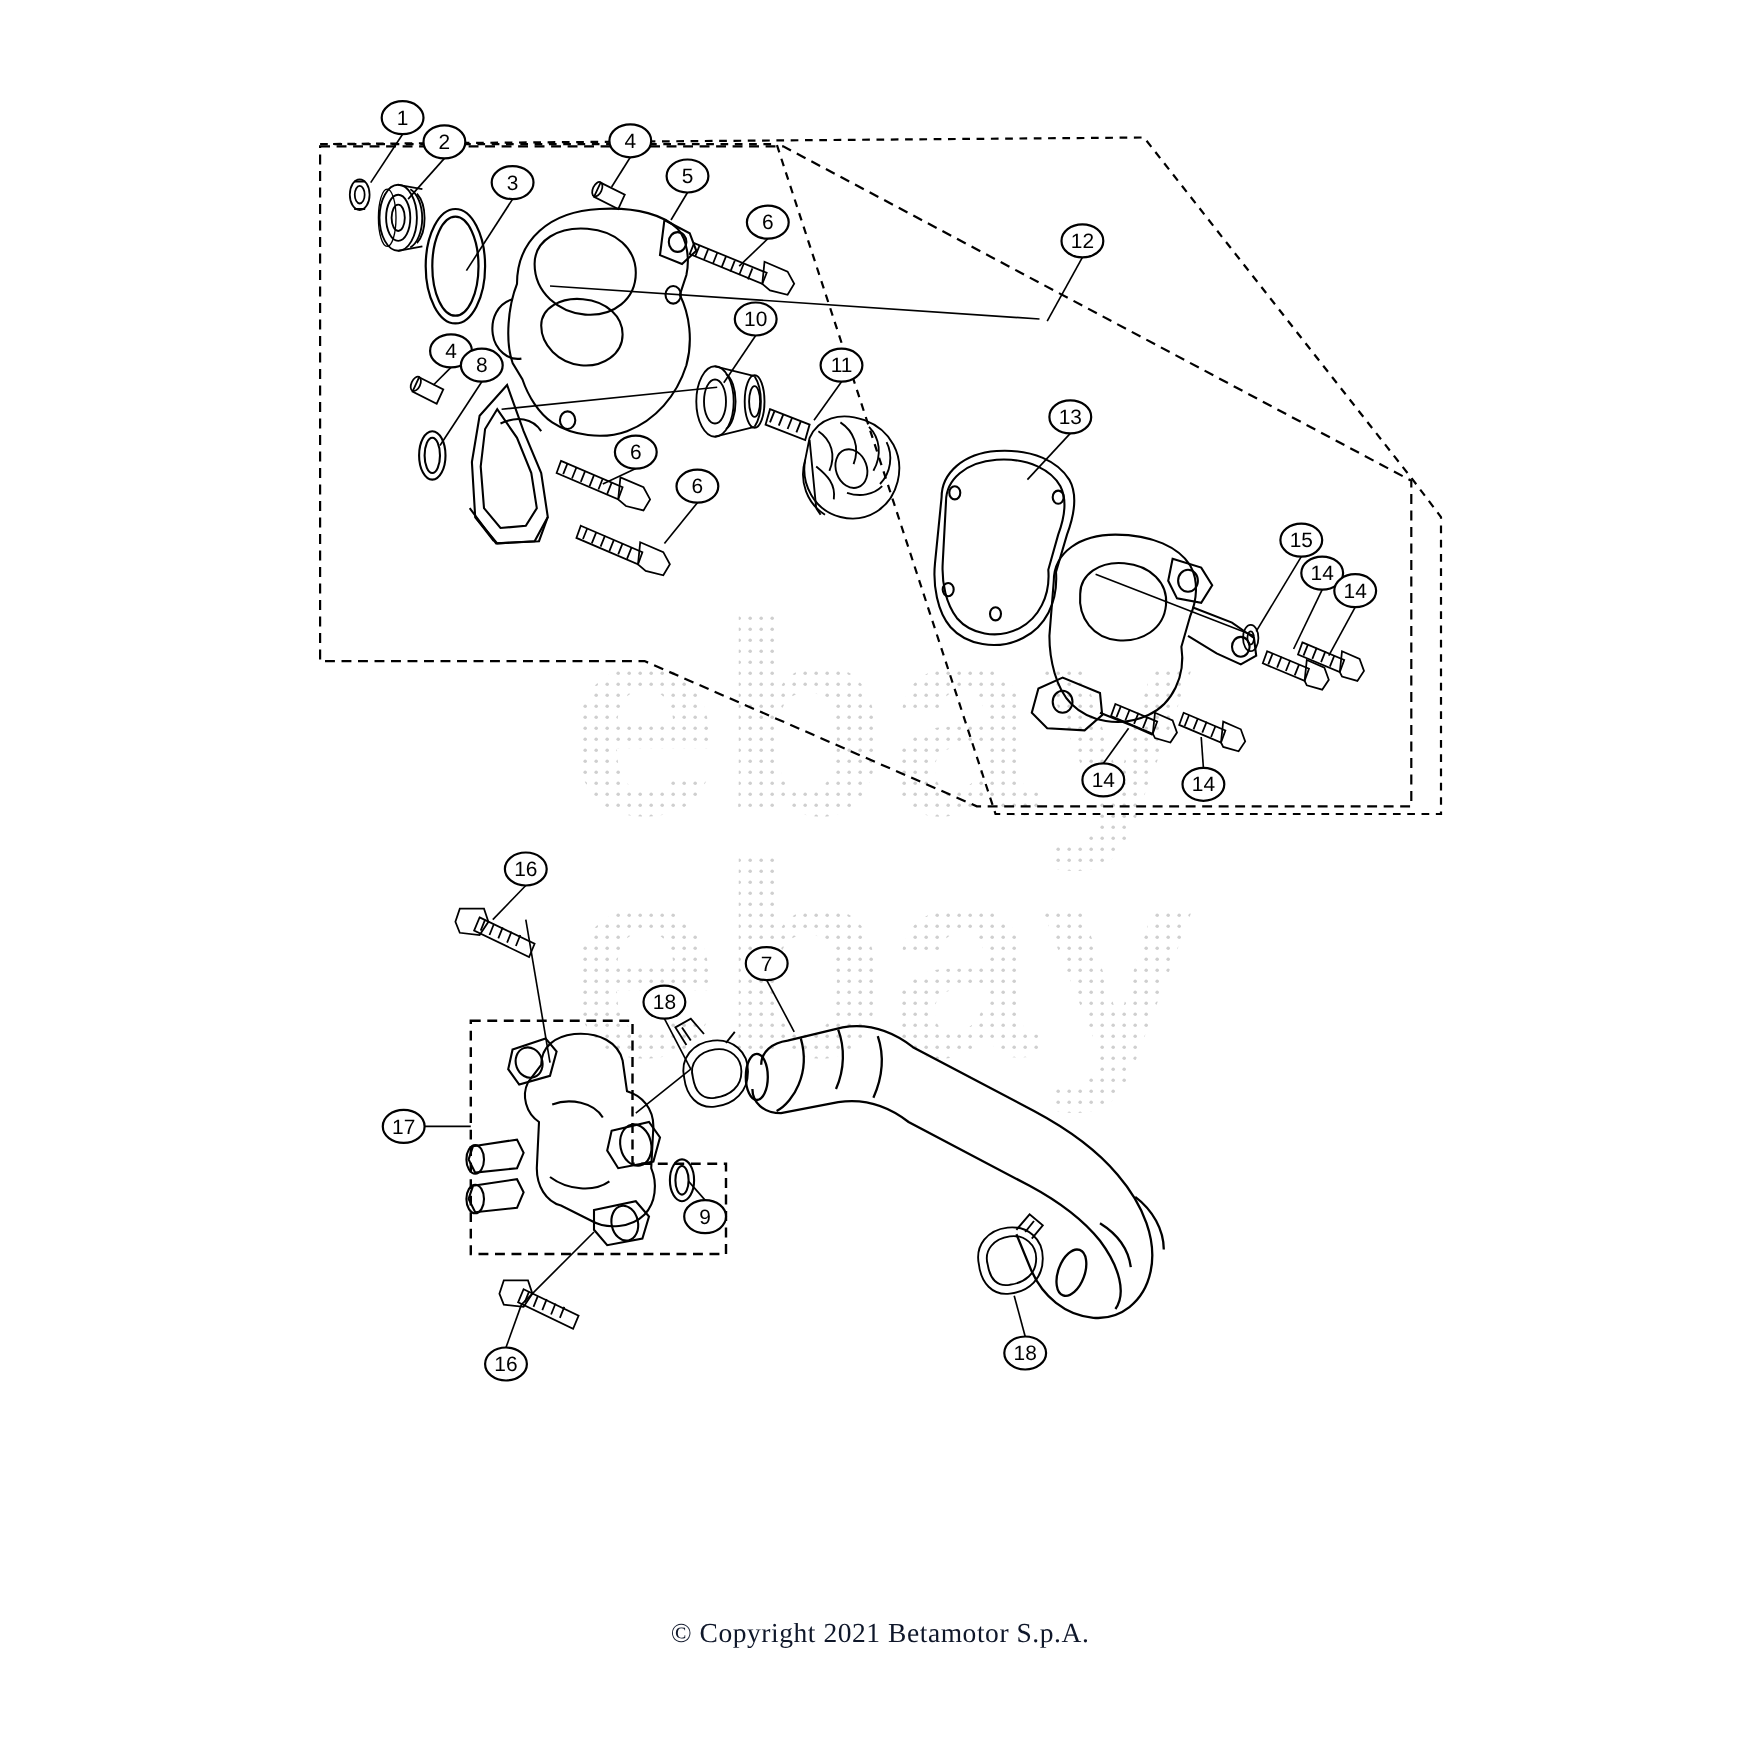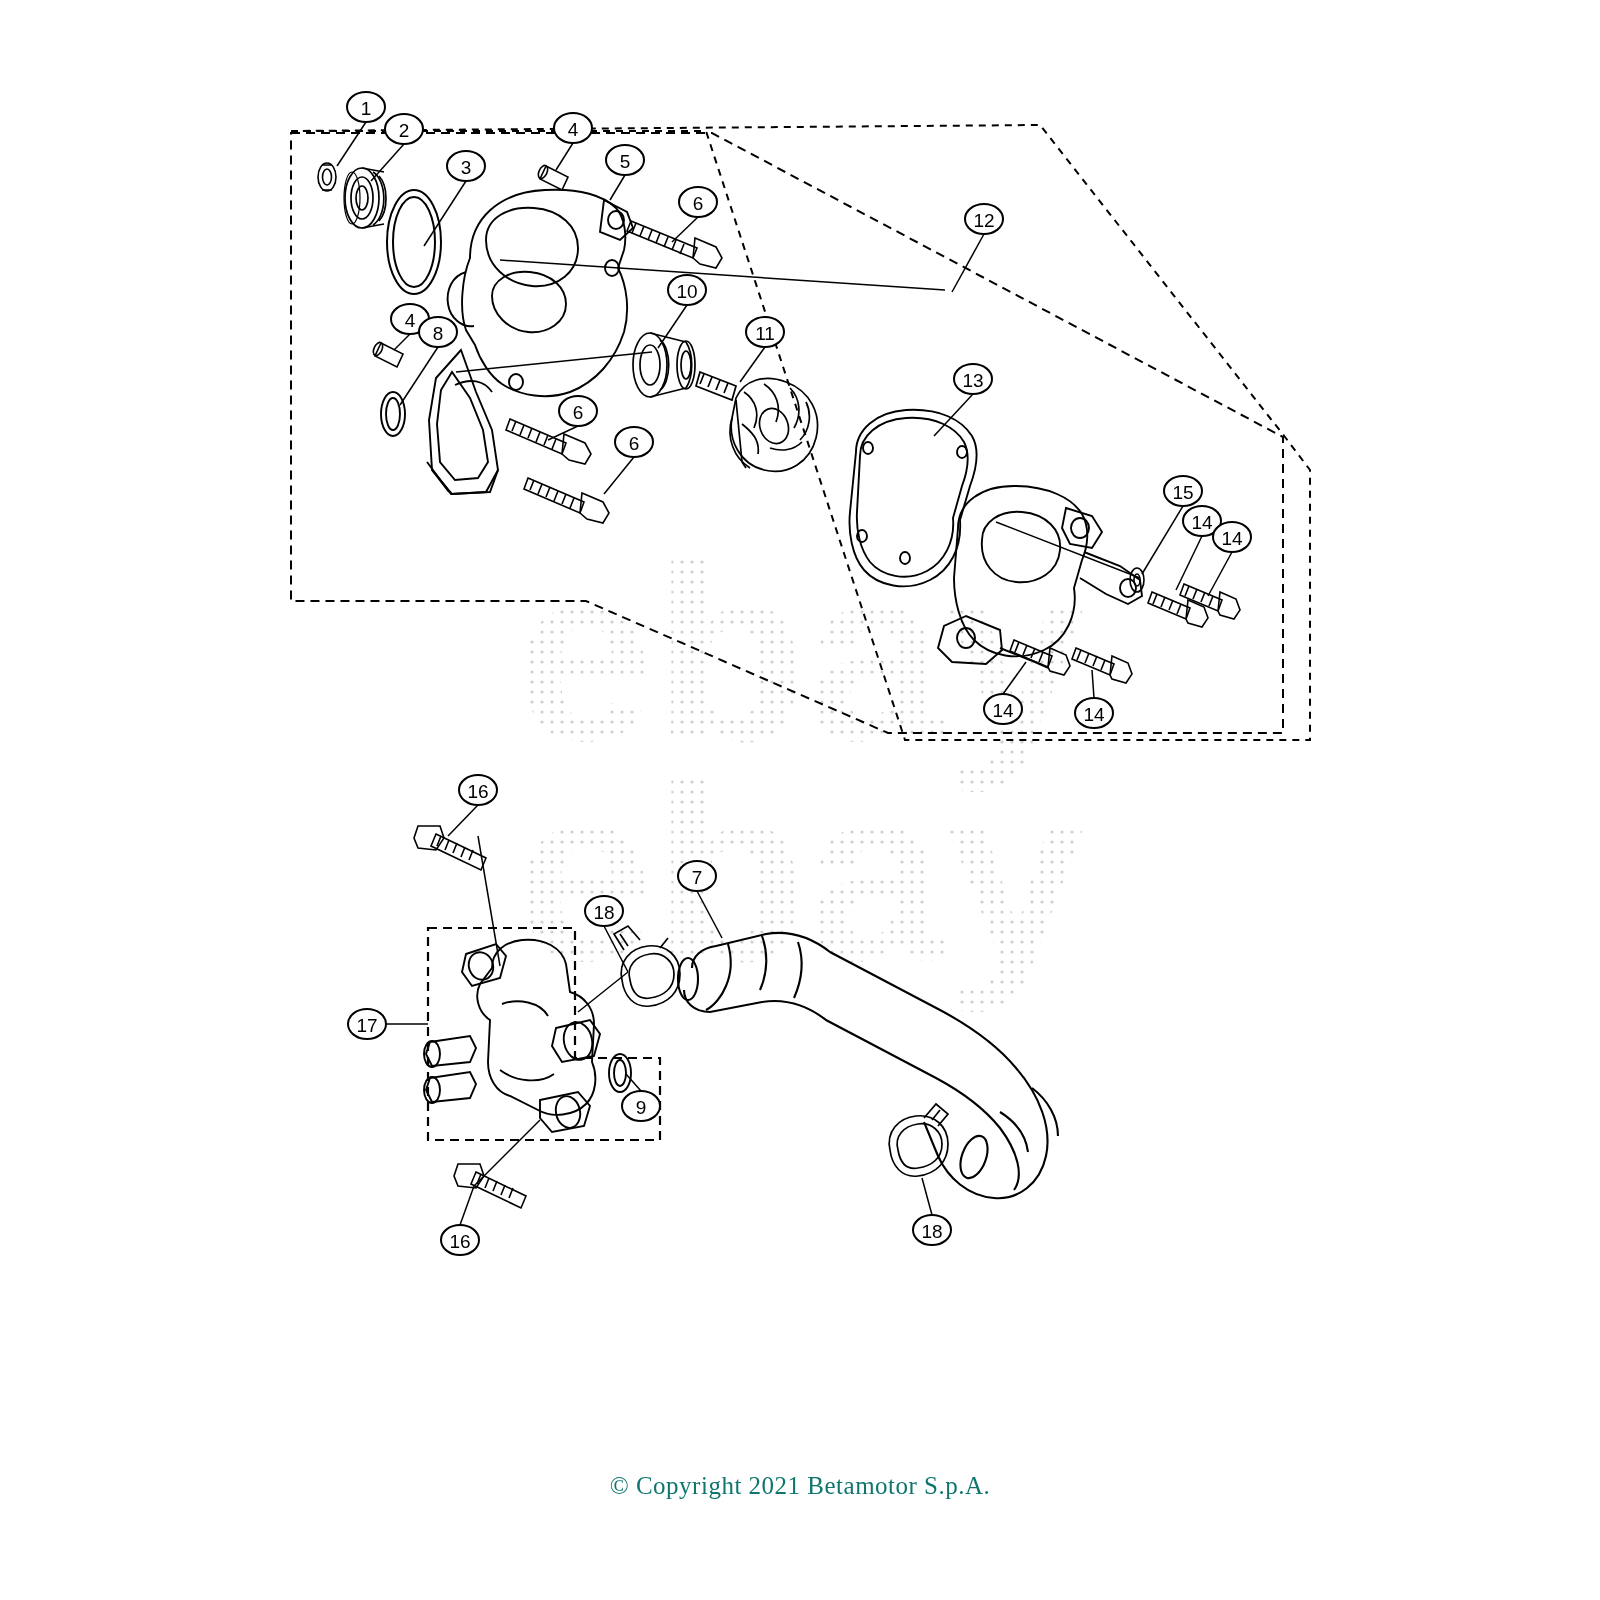--- a/index.html
+++ b/index.html
@@ -34,21 +34,21 @@
     dominant-baseline: central;
   }
   .copyright {
     position: absolute;
     left: 0;
     top: 1472px;
     width: 1600px;
     text-align: center;
     font-family: "Liberation Serif", serif;
     font-size: 25px;
-    color: #0f766e;
+    color: #0f172a;
     letter-spacing: 0.5px;
   }
   .watermark-text {
     font-family: "Liberation Sans", sans-serif;
     font-weight: bold;
     font-size: 250px;
     fill: #c9c9c9;
   }
 </style>
 </head>

